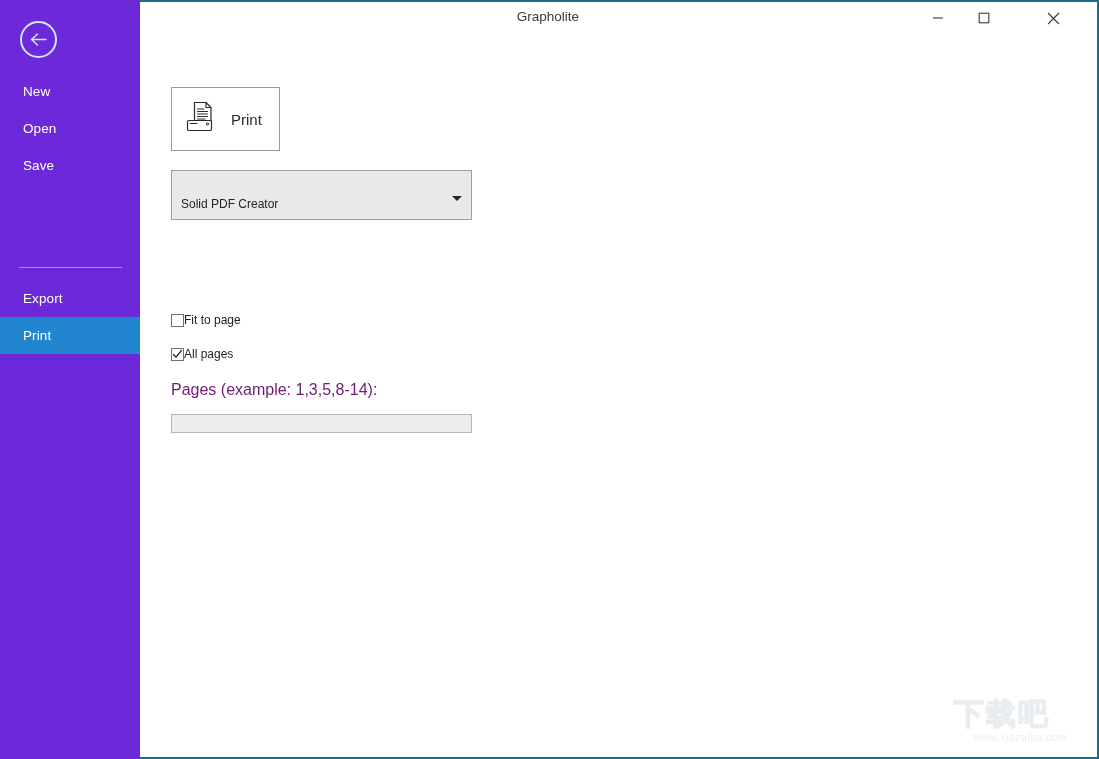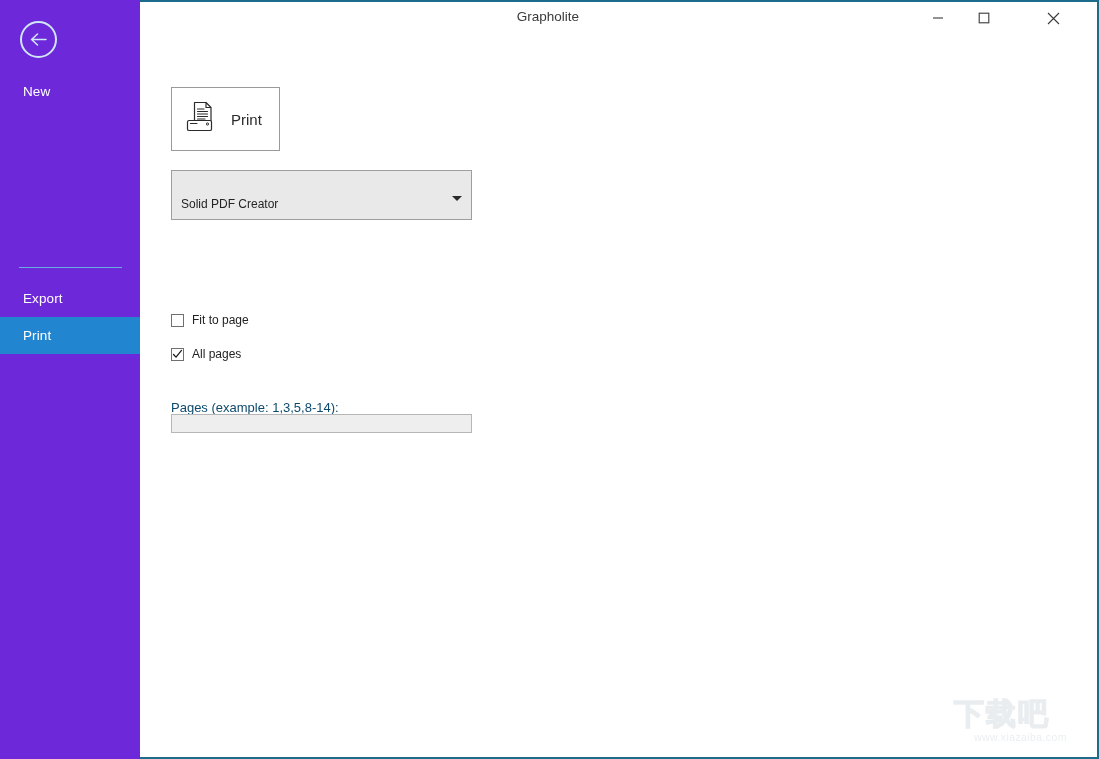--- a/index.html
+++ b/index.html
@@ -190,34 +190,33 @@
     height: 13px;
     border: 1px solid #707070;
     background: #ffffff;
     display: flex;
     align-items: center;
     justify-content: center;
     flex: 0 0 13px;
   }
   .checkbox svg { display: block; }
   .checkrow .label {
-    margin-left: 8px;
+    margin-left: 0;
     font-size: 12px;
     color: #222222;
   }
 
   
   #pages-label {
     position: absolute;
     left: 31px;
     top: 381px;
-    font-size: 13px;
-    color: #0c4a6e;
+    font-size: 16px;
+    color: #701a75;
     white-space: nowrap;
-    margin-top: 19px;
   }
   #pages-input {
     position: absolute;
     left: 31px;
     top: 414px;
     width: 301px;
     height: 19px;
     background: #eeeeee;
     border: 1px solid #b6b6b6;
     font-size: 12px;
@@ -265,20 +264,26 @@
       <span>
         <svg width="19" height="15" viewBox="0 0 19 15">
           <path d="M17 7.5 H3 M8.5 2 L2.6 7.5 L8.5 13" stroke="#cfe6f7" stroke-width="1.6" fill="none" stroke-linecap="round" stroke-linejoin="round"></path>
         </svg>
       </span>
     </div>
 
     <div class="nav-item" style="top:73px">
         <span>New</span>
       </div>
+    <div class="nav-item" style="top:110px">
+        <span>Open</span>
+      </div>
+    <div class="nav-item" style="top:147px">
+        <span>Save</span>
+      </div>
 
     <div id="nav-divider"></div>
 
     <div class="nav-item" style="top:280px">
         <span>Export</span>
       </div>
     <div class="nav-item selected" style="top:317px">
         <span>Print</span>
       </div>
   </div>

